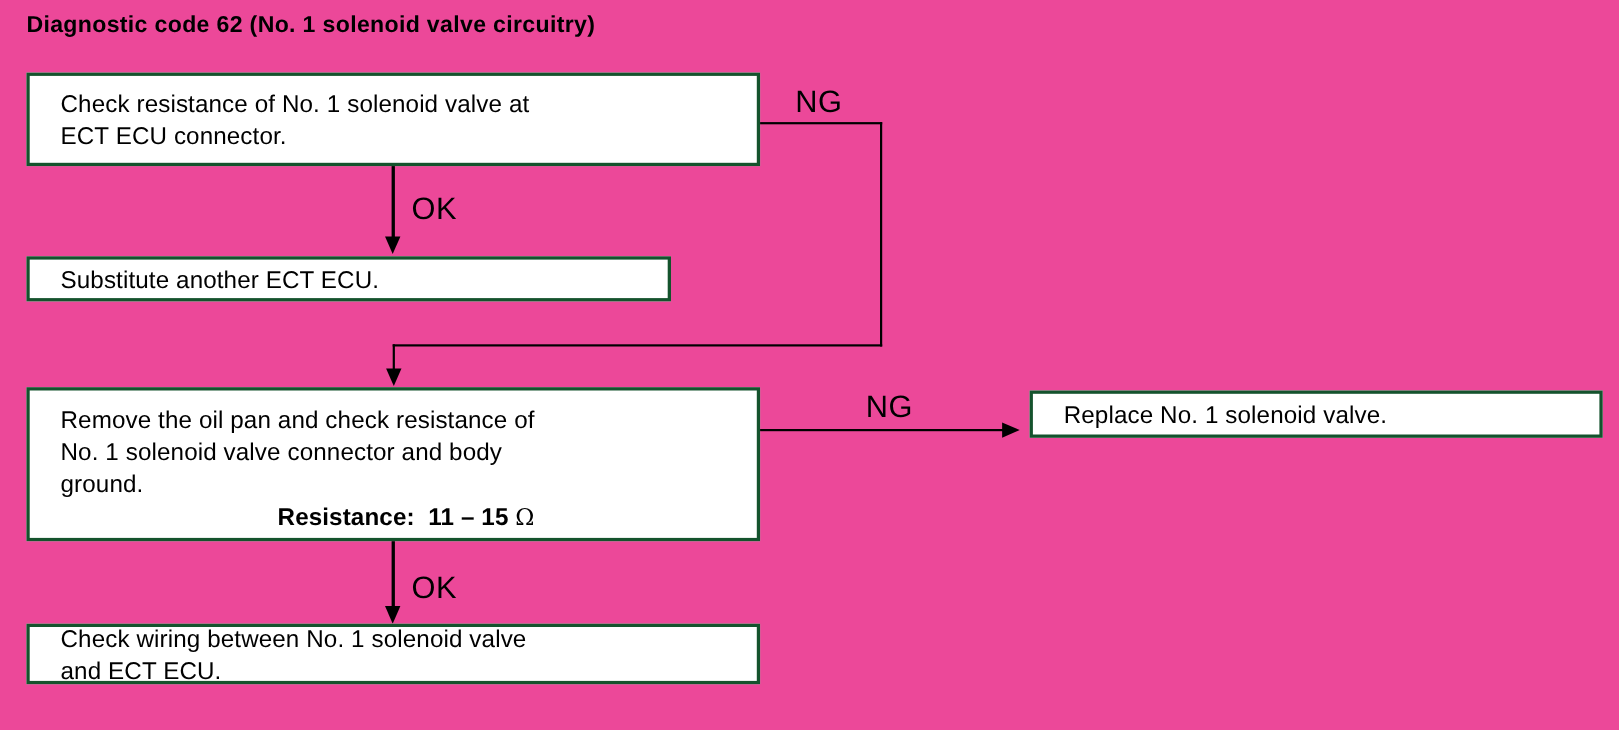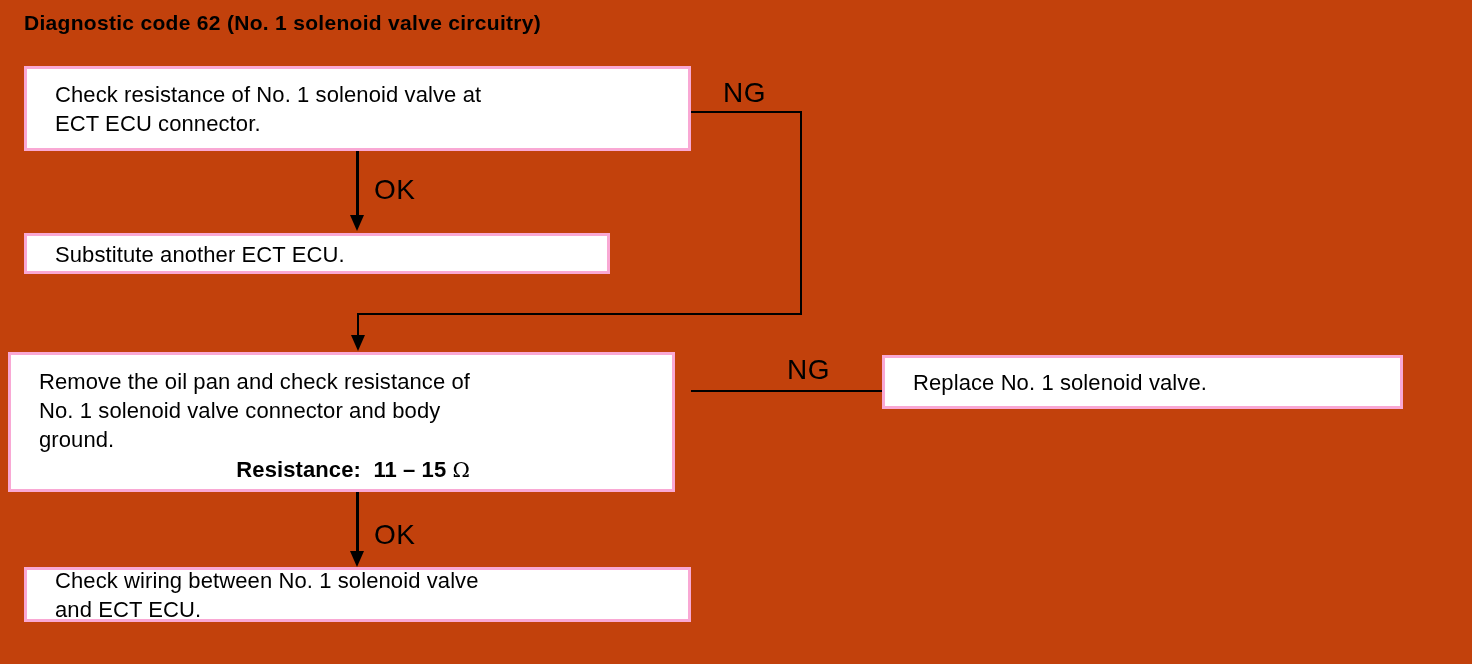--- a/index.html
+++ b/index.html
@@ -9,36 +9,36 @@
     background: #ffffff;
   }
   body {
     font-family: "Liberation Sans", sans-serif;
     color: #000000;
   }
   #page {
     position: relative;
     width: 1472px;
     height: 664px;
-    background: #c2410c;
+    background: #ec4899;
     overflow: hidden;
   }
   .title {
     position: absolute;
     left: 24px;
     top: 11px;
     font-size: 21px;
     font-weight: bold;
     letter-spacing: 0.3px;
     white-space: nowrap;
   }
   .node {
     position: absolute;
     box-sizing: border-box;
-    border: 3px solid #f9a8d4;
+    border: 3px solid #14532d;
     background: #ffffff;
   }
   .node .node-text {
     position: absolute;
     left: 28px;
     top: 50%;
     transform: translateY(-50%);
     font-size: 22px;
     line-height: 29px;
     white-space: pre-line;
@@ -118,31 +118,31 @@
     <div class="node-text">Substitute another ECT ECU.</div>
   </div>
 
   <div class="hline thin" style="left:691px; top:111px; width:111px;"></div>
   <div class="vline thin" style="left:800px; top:111px; height:204px;"></div>
   <div class="hline thin" style="left:357px; top:313px; width:445px;"></div>
   <div class="vline thin" style="left:357px; top:313px; height:24px;"></div>
   <div class="arrow-down" style="left:351px; top:335px;"></div>
   <div class="edge-label" style="left:723px; top:77px;">NG</div>
 
-  <div class="node" style="left:8px; top:352px; width:667px; height:140px;">
+  <div class="node" style="left:24px; top:352px; width:667px; height:140px;">
     <div class="node-text top"><span>Remove the oil pan and check resistance of
 No. 1 solenoid valve connector and body
 ground.</span><span class="spec"><span>Resistance:</span>&nbsp;&nbsp;<span>11 – 15</span>&nbsp;<span class="unit">Ω</span></span></div>
   </div>
 
   <div class="hline thin" style="left:691px; top:390px; width:224px;"></div>
   <div class="arrow-right" style="left:911px; top:384px;"></div>
   <div class="edge-label" style="left:787px; top:354px;">NG</div>
 
-  <div class="node" style="left:882px; top:355px; width:521px; height:54px;">
+  <div class="node" style="left:936px; top:355px; width:521px; height:43px;">
     <div class="node-text">Replace No. 1 solenoid valve.</div>
   </div>
 
   <div class="vline" style="left:356px; top:492px; height:63px;"></div>
   <div class="arrow-down" style="left:350px; top:551px;"></div>
   <div class="edge-label" style="left:374px; top:519px;">OK</div>
 
   <div class="node" style="left:24px; top:567px; width:667px; height:55px;">
     <div class="node-text">Check wiring between No. 1 solenoid valve
 and ECT ECU.</div>

